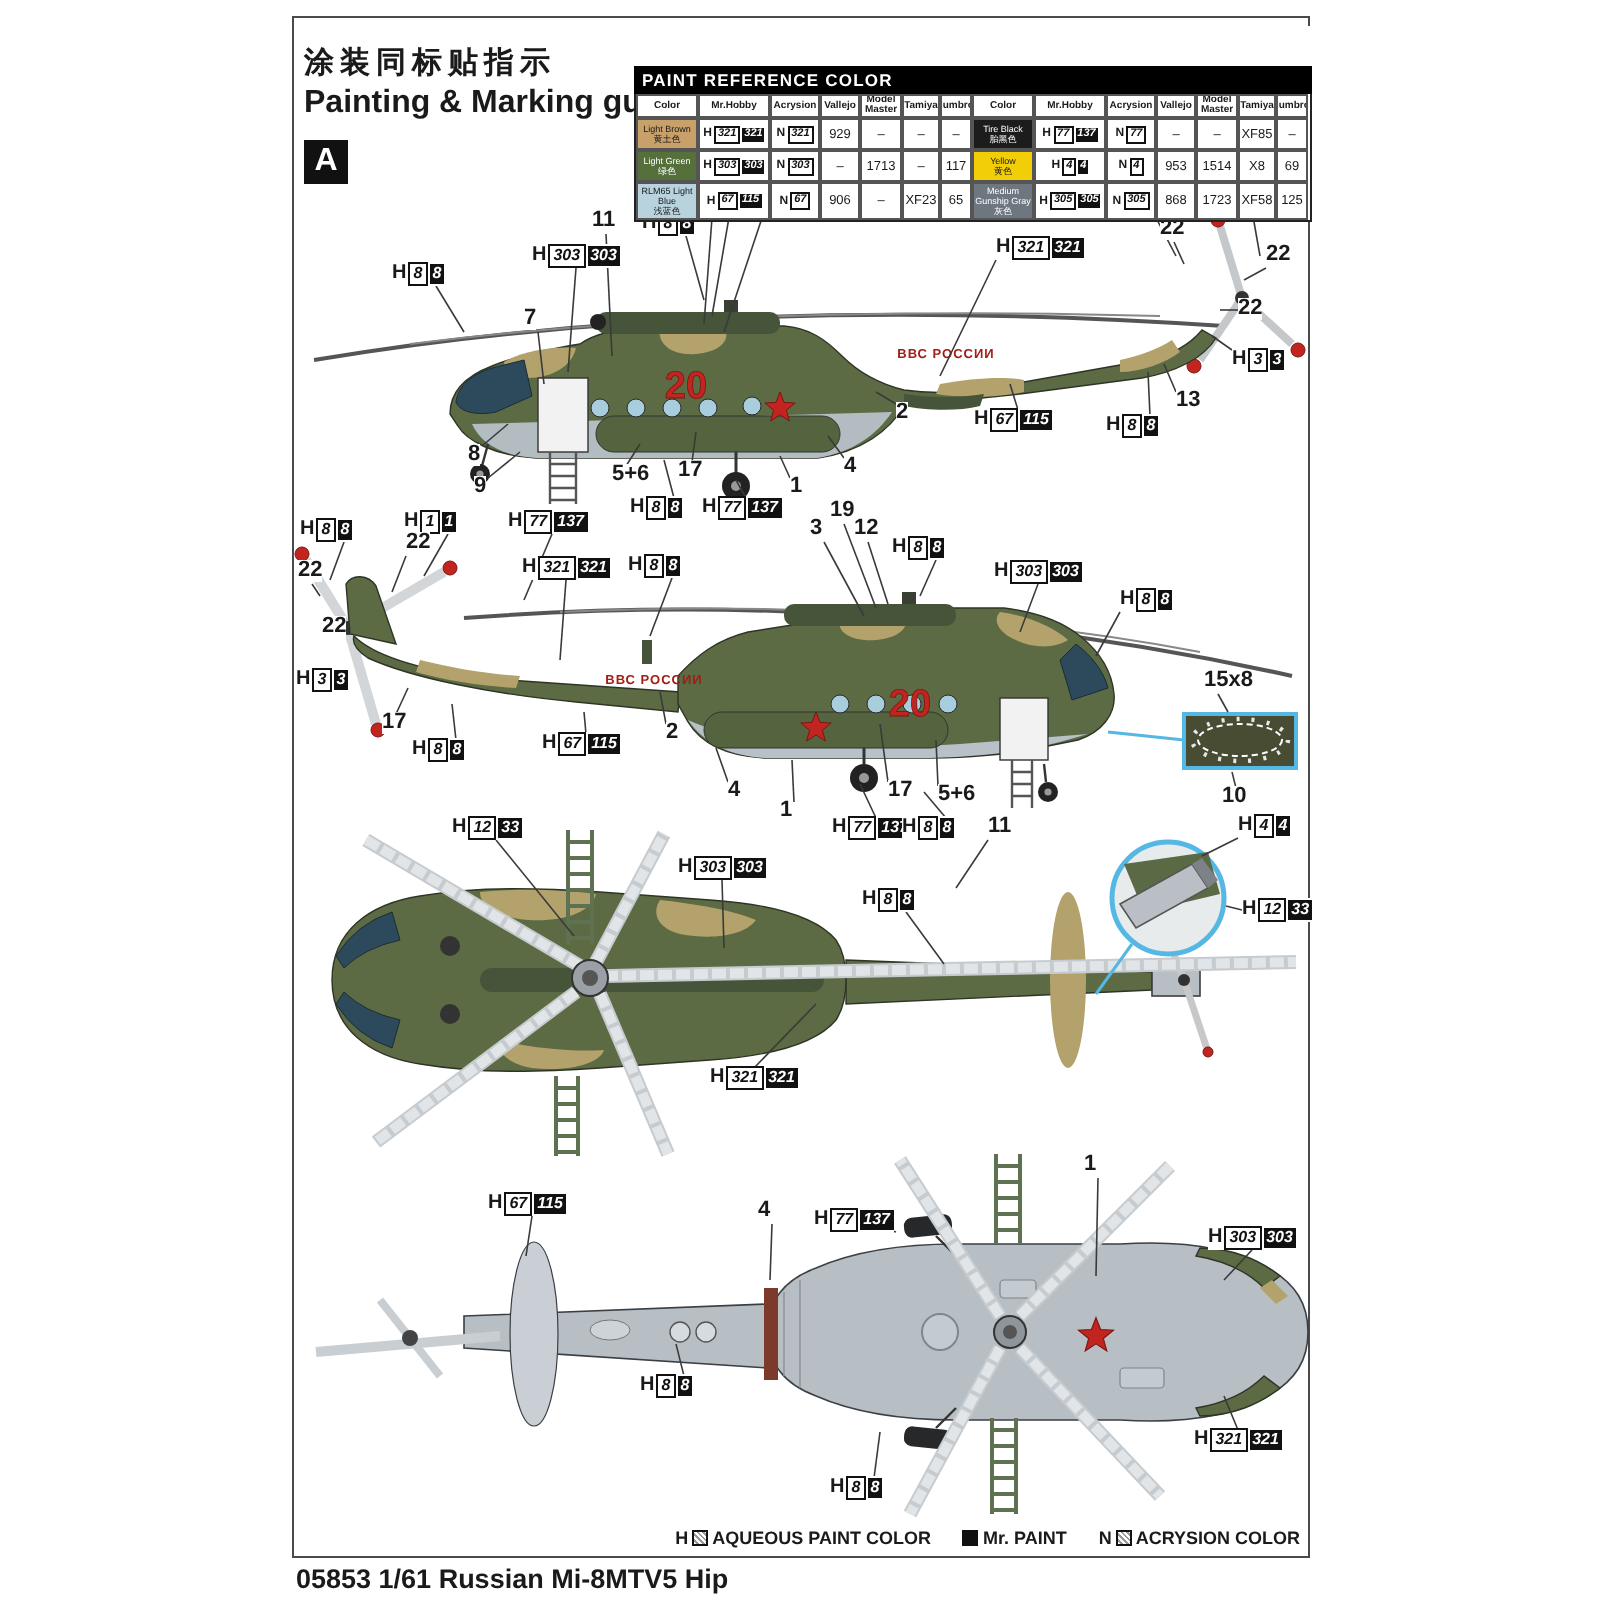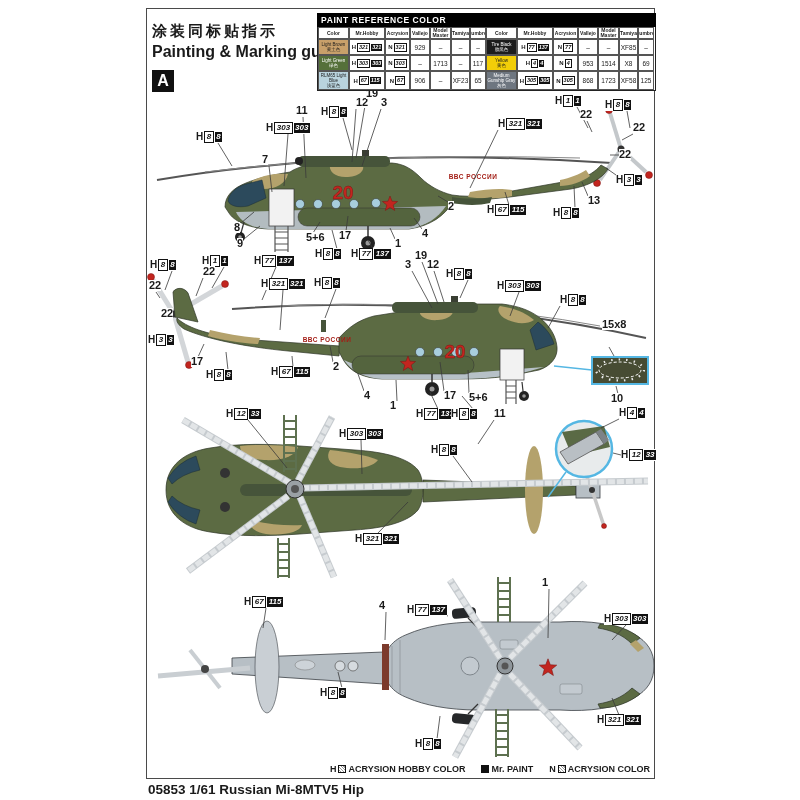--- a/index.html
+++ b/index.html
@@ -7,21 +7,21 @@
        font-family:"Liberation Sans",sans-serif;color:#1a1a1a;}
   .page-frame{position:absolute;left:146px;top:8px;width:509px;height:771px;
        border:1.5px solid #4a4a4a;box-sizing:border-box;z-index:0;background:#fff;}
   
   .hdr-cn{position:absolute;left:152px;top:22px;font-size:15px;font-weight:bold;letter-spacing:3px;z-index:6;}
   .hdr-en{position:absolute;left:152px;top:43px;font-size:16px;font-weight:bold;z-index:6;}
   .badge{position:absolute;left:152px;top:70px;width:22px;height:22px;background:#111;color:#fff;
        font-weight:bold;font-size:16px;display:flex;align-items:center;justify-content:center;z-index:6;}
   
   .paint-table{position:absolute;left:317px;top:13px;width:339px;z-index:7;background:#fff;}
-  .pt-title{background:#000;color:#fff;font-size:8.5px;font-weight:bold;padding:2px 4px;letter-spacing:.6px;}
+  .pt-title{background:#000;color:#fff;font-size:8.5px;font-weight:bold;padding:2px 4px;letter-spacing:.6px;margin-top:20px;}
   .pt-grid{display:grid;border:1px solid #222;border-top:none;
        grid-template-columns:repeat(2, 31px 36px 25px 20px 21px 19px 16px);}
   .ptc{border:0.5px solid #555;display:flex;align-items:center;justify-content:center;
        font-size:6.5px;min-height:16px;box-sizing:border-box;overflow:hidden;}
   .ptc.hd{font-size:5px;font-weight:bold;min-height:11px;text-align:center;line-height:5px;}
   .ptc.sw{flex-direction:column;font-size:4.5px;line-height:5px;text-align:center;padding:1px 0;}
   .ptc.mr,.ptc.ac{gap:1px;font-size:6px;font-weight:bold;}
   .bx1{border:0.8px solid #111;background:#fff;color:#111;padding:0 1px;font-style:italic;font-size:5.5px;line-height:7px;}
   .bx2{background:#111;color:#fff;padding:0 1px;font-style:italic;font-size:5.5px;line-height:7px;}
   
@@ -649,32 +649,32 @@
     <div class="pn" style="left: 161px; top: 308px;">22</div>
     <div class="pn" style="left: 191px; top: 356px;">17</div>
     <div class="pn" style="left: 333px; top: 361px;">2</div>
     <div class="pn" style="left: 364px; top: 390px;">4</div>
     <div class="pn" style="left: 405px; top: 259px;">3</div>
     <div class="pn" style="left: 415px; top: 250px;">19</div>
     <div class="pn" style="left: 427px; top: 259px;">12</div>
     <div class="pn" style="left: 444px; top: 390px;">17</div>
     <div class="pn" style="left: 469px; top: 392px;">5+6</div>
     <div class="pn" style="left: 390px; top: 400px;">1</div>
-    <div class="pn" style="left: 602px; top: 319px;">15x8</div>
+    <div class="pn" style="left: 602px; top: 335px;">15x8</div>
     <div class="pn" style="left: 611px; top: 393px;">10</div>
     <div class="pn" style="left: 494px; top: 408px;">11</div>
     <div class="pn" style="left: 379px; top: 600px;">4</div>
     <div class="pn" style="left: 542px; top: 577px;">1</div>
   </div>
 
 <div class="legend">
   <span class="item">
     <span>H</span>
     <span class="lbox"></span>
-    <span>ACRYSION HOBBY COLOR</span>
+    <span>AQUEOUS PAINT COLOR</span>
   </span>
   <span class="item">
     <span class="lbox solid"></span>
     <span>Mr. PAINT</span>
   </span>
   <span class="item">
     <span>N</span>
     <span class="lbox"></span>
     <span>ACRYSION COLOR</span>
   </span>

